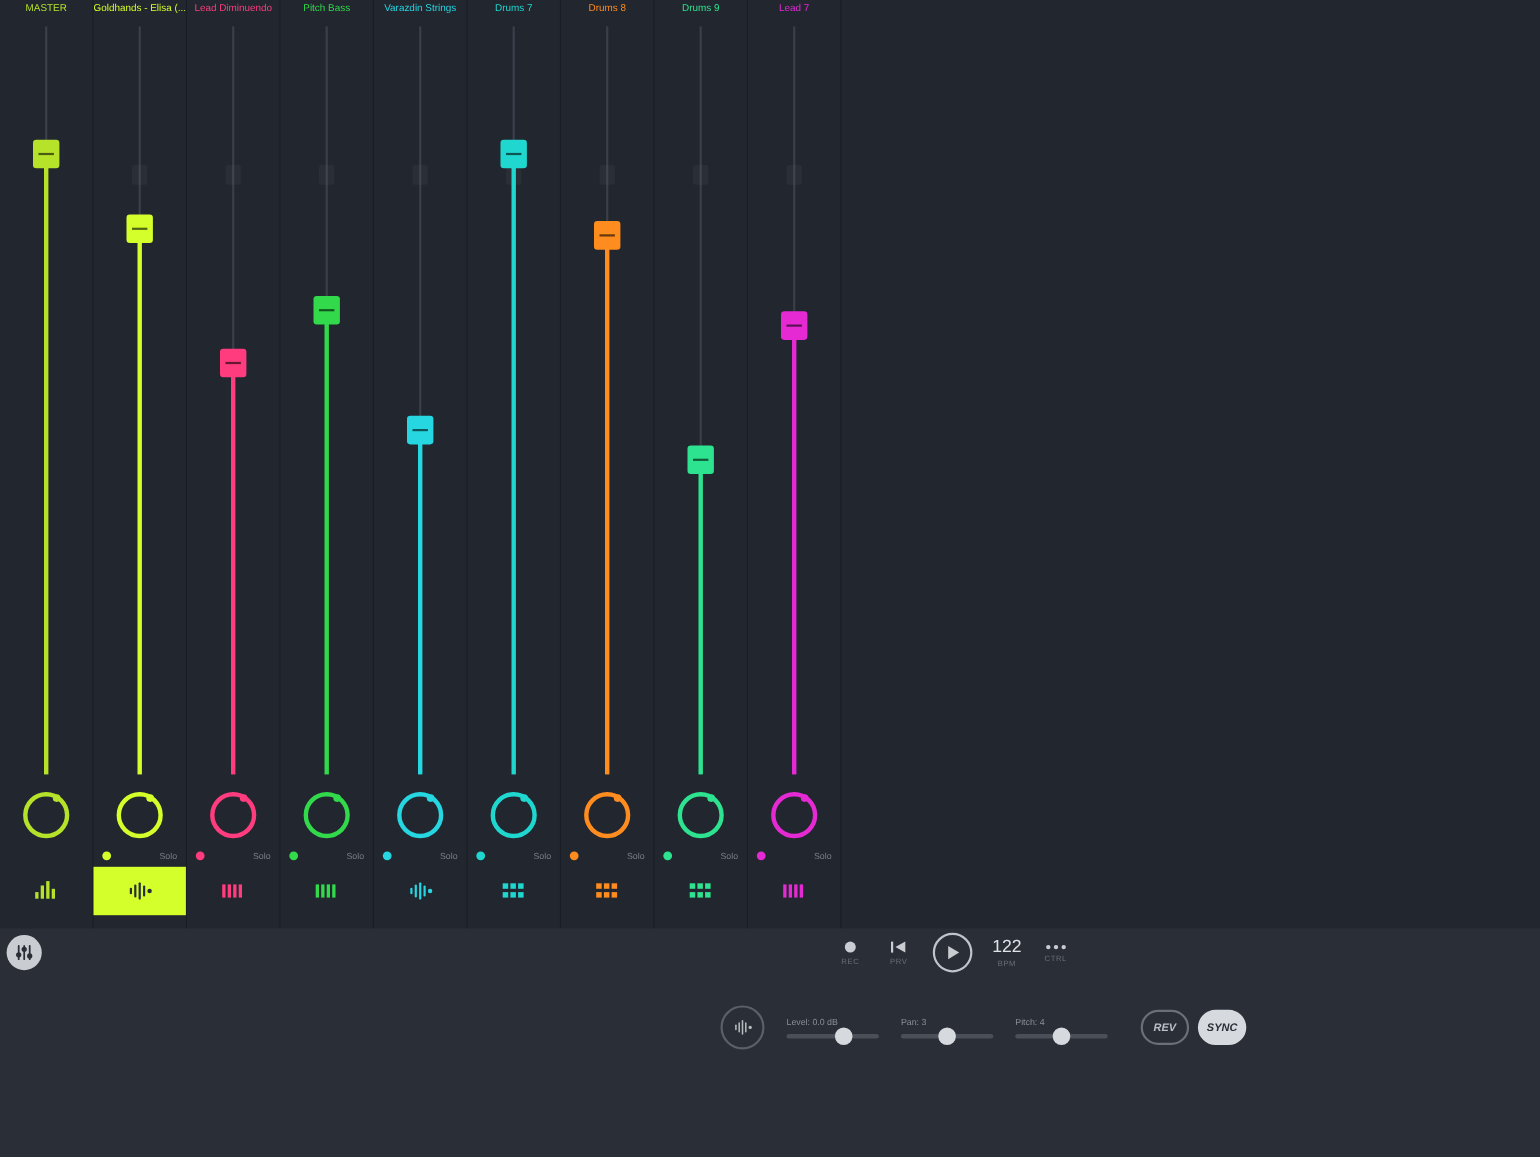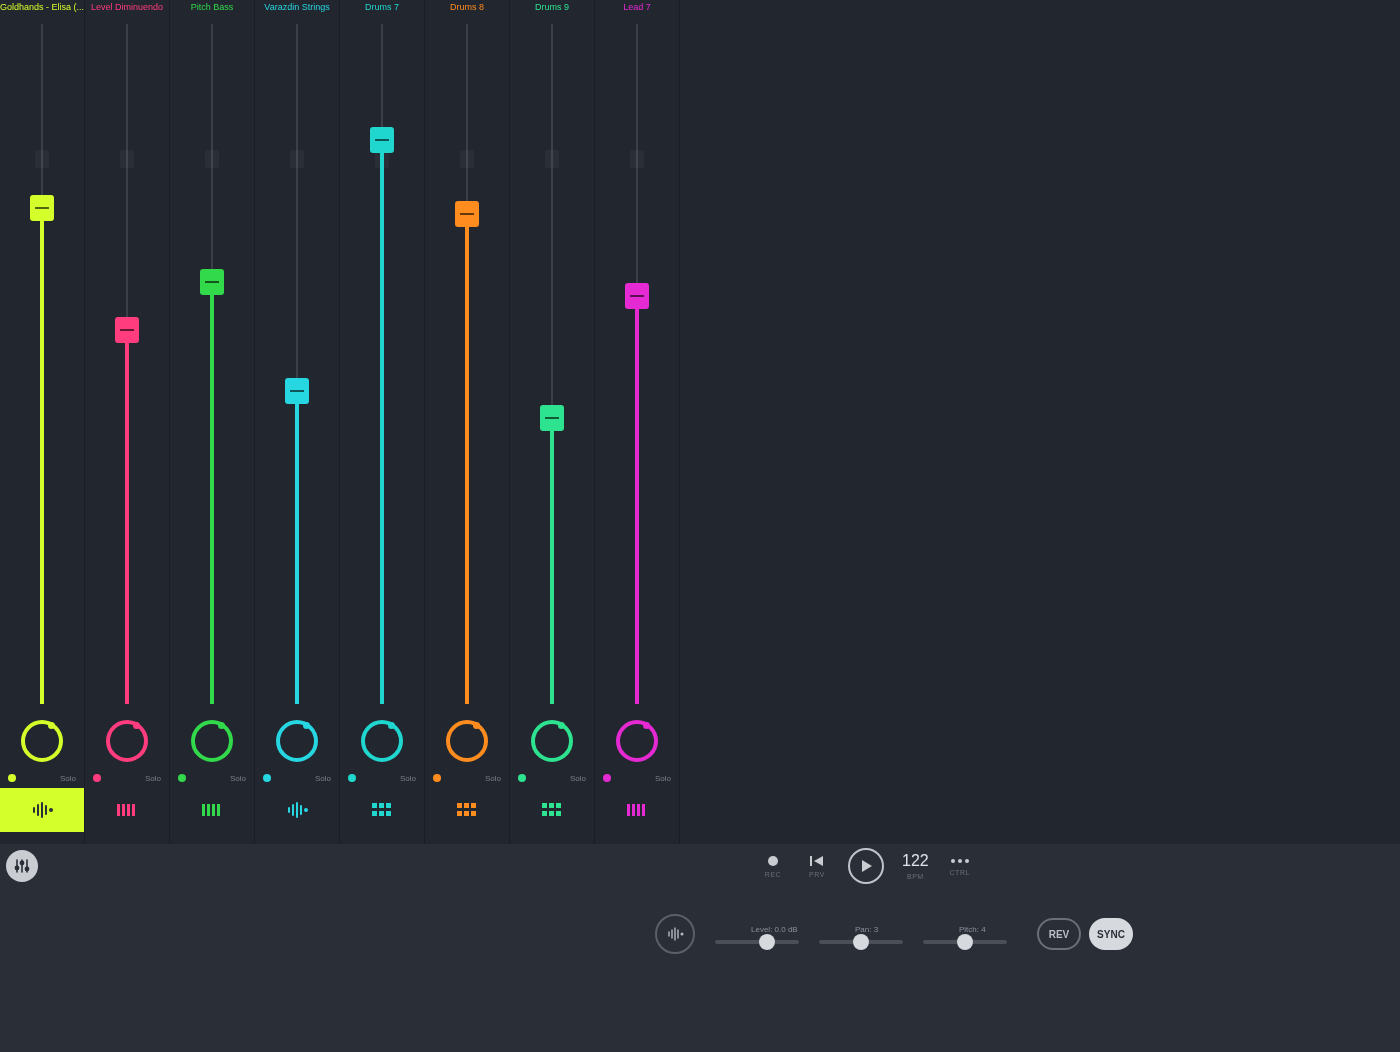--- a/index.html
+++ b/index.html
@@ -102,45 +102,74 @@
     position: absolute; left: 655px; top: 60px; right: 10px; height: 60px;
     display: flex; align-items: center; gap: 20px;
   }
   .sel-icon-circle {
     width: 40px; height: 40px; border-radius: 50%;
     border: 2px solid #5a5f68; display: flex; align-items: center; justify-content: center;
   }
   .param {
     display: flex; flex-direction: column; align-items: flex-start; gap: 6px;
   }
-  .param-label { font-size: 8px; color: #8a8f98; margin-left: 36px; }
+  .param-label { font-size: 8px; color: #8a8f98; }
   .slider {
     position: relative; height: 4px; background: #4a4f58; border-radius: 2px;
   }
   .slider.w1 { width: 84px; }
   .slider.w2 { width: 84px; }
   .slider-thumb {
     position: absolute; top: 50%; width: 16px; height: 16px;
     margin-top: -8px; margin-left: -8px;
     background: #d6d9de; border-radius: 50%;
   }
 
   .rev-sync { display: flex; gap: 8px; margin-left: 10px; }
   .pill {
     width: 44px; height: 32px; border-radius: 22px;
     display: flex; align-items: center; justify-content: center;
-    font-size: 10px; font-weight: 600;
+    font-size: 10px; font-weight: 600; font-style: italic;
   }
   .pill.off { border: 2px solid #6a6f78; color: #babfc6; }
   .pill.on  { background: #d6d9de; color: #2a2e37; }
 </style>
 </head>
 <body>
 
 <div class="mixer-area" id="mixer-area">
+    <div class="track">
+    <div class="track-label" style="color:#b6e32a">MASTER</div>
+    <div class="fader-track">
+      <div class="fader-groove"></div>
+
+      <div class="fader-stem" style="background:#b6e32a; height:564.4px"></div>
+      <div class="fader-cap" style="background:#b6e32a; top:112.60000000000002px">
+        <div class="notch"></div>
+      </div>
+    </div>
+    <div class="knob-wrap">
+      <div class="knob" style="border-color:#b6e32a">
+        <div class="knob-dot" style="background:#b6e32a"></div>
+      </div>
+    </div>
+    <div class="mute-solo-row"></div>
+    <div class="track-icon-row" style="">
+      <span class="track-icon">
+          <svg width="22" height="18" viewBox="0 0 22 18">
+      <g fill="#b6e32a">
+        <rect x="1" y="10" width="3" height="6"></rect>
+              <rect x="6" y="4" width="3" height="12"></rect>
+        <rect x="11" y="0" width="3" height="16"></rect>
+              <rect x="16" y="7" width="3" height="9"></rect>
+      </g>
+          </svg>
+        </span>
+    </div>
+  </div>
     <div class="track">
     <div class="track-label" style="color:#d4ff2a">Goldhands - Elisa (...ocal)</div>
     <div class="fader-track">
       <div class="fader-groove"></div>
       <div class="ghost-fader"></div>
       <div class="fader-stem" style="background:#d4ff2a; height:496.4px"></div>
       <div class="fader-cap" style="background:#d4ff2a; top:180.60000000000002px">
         <div class="notch"></div>
       </div>
     </div>
@@ -161,21 +190,21 @@
               <line x1="8" y1="3" x2="8" y2="13"></line>
         <line x1="12" y1="1" x2="12" y2="15"></line>
               <line x1="16" y1="4" x2="16" y2="12"></line>
       </g>
             <circle cx="21" cy="8" r="2" fill="#2a2e37"></circle>
           </svg>
         </span>
     </div>
   </div>
     <div class="track">
-    <div class="track-label" style="color:#ff3c7e">Level Diminuendo</div>
+    <div class="track-label" style="color:#ff3c7e">Lead Diminuendo</div>
     <div class="fader-track">
       <div class="fader-groove"></div>
       <div class="ghost-fader"></div>
       <div class="fader-stem" style="background:#ff3c7e; height:374.00000000000006px"></div>
       <div class="fader-cap" style="background:#ff3c7e; top:302.99999999999994px">
         <div class="notch"></div>
       </div>
     </div>
     <div class="knob-wrap">
       <div class="knob" style="border-color:#ff3c7e">

